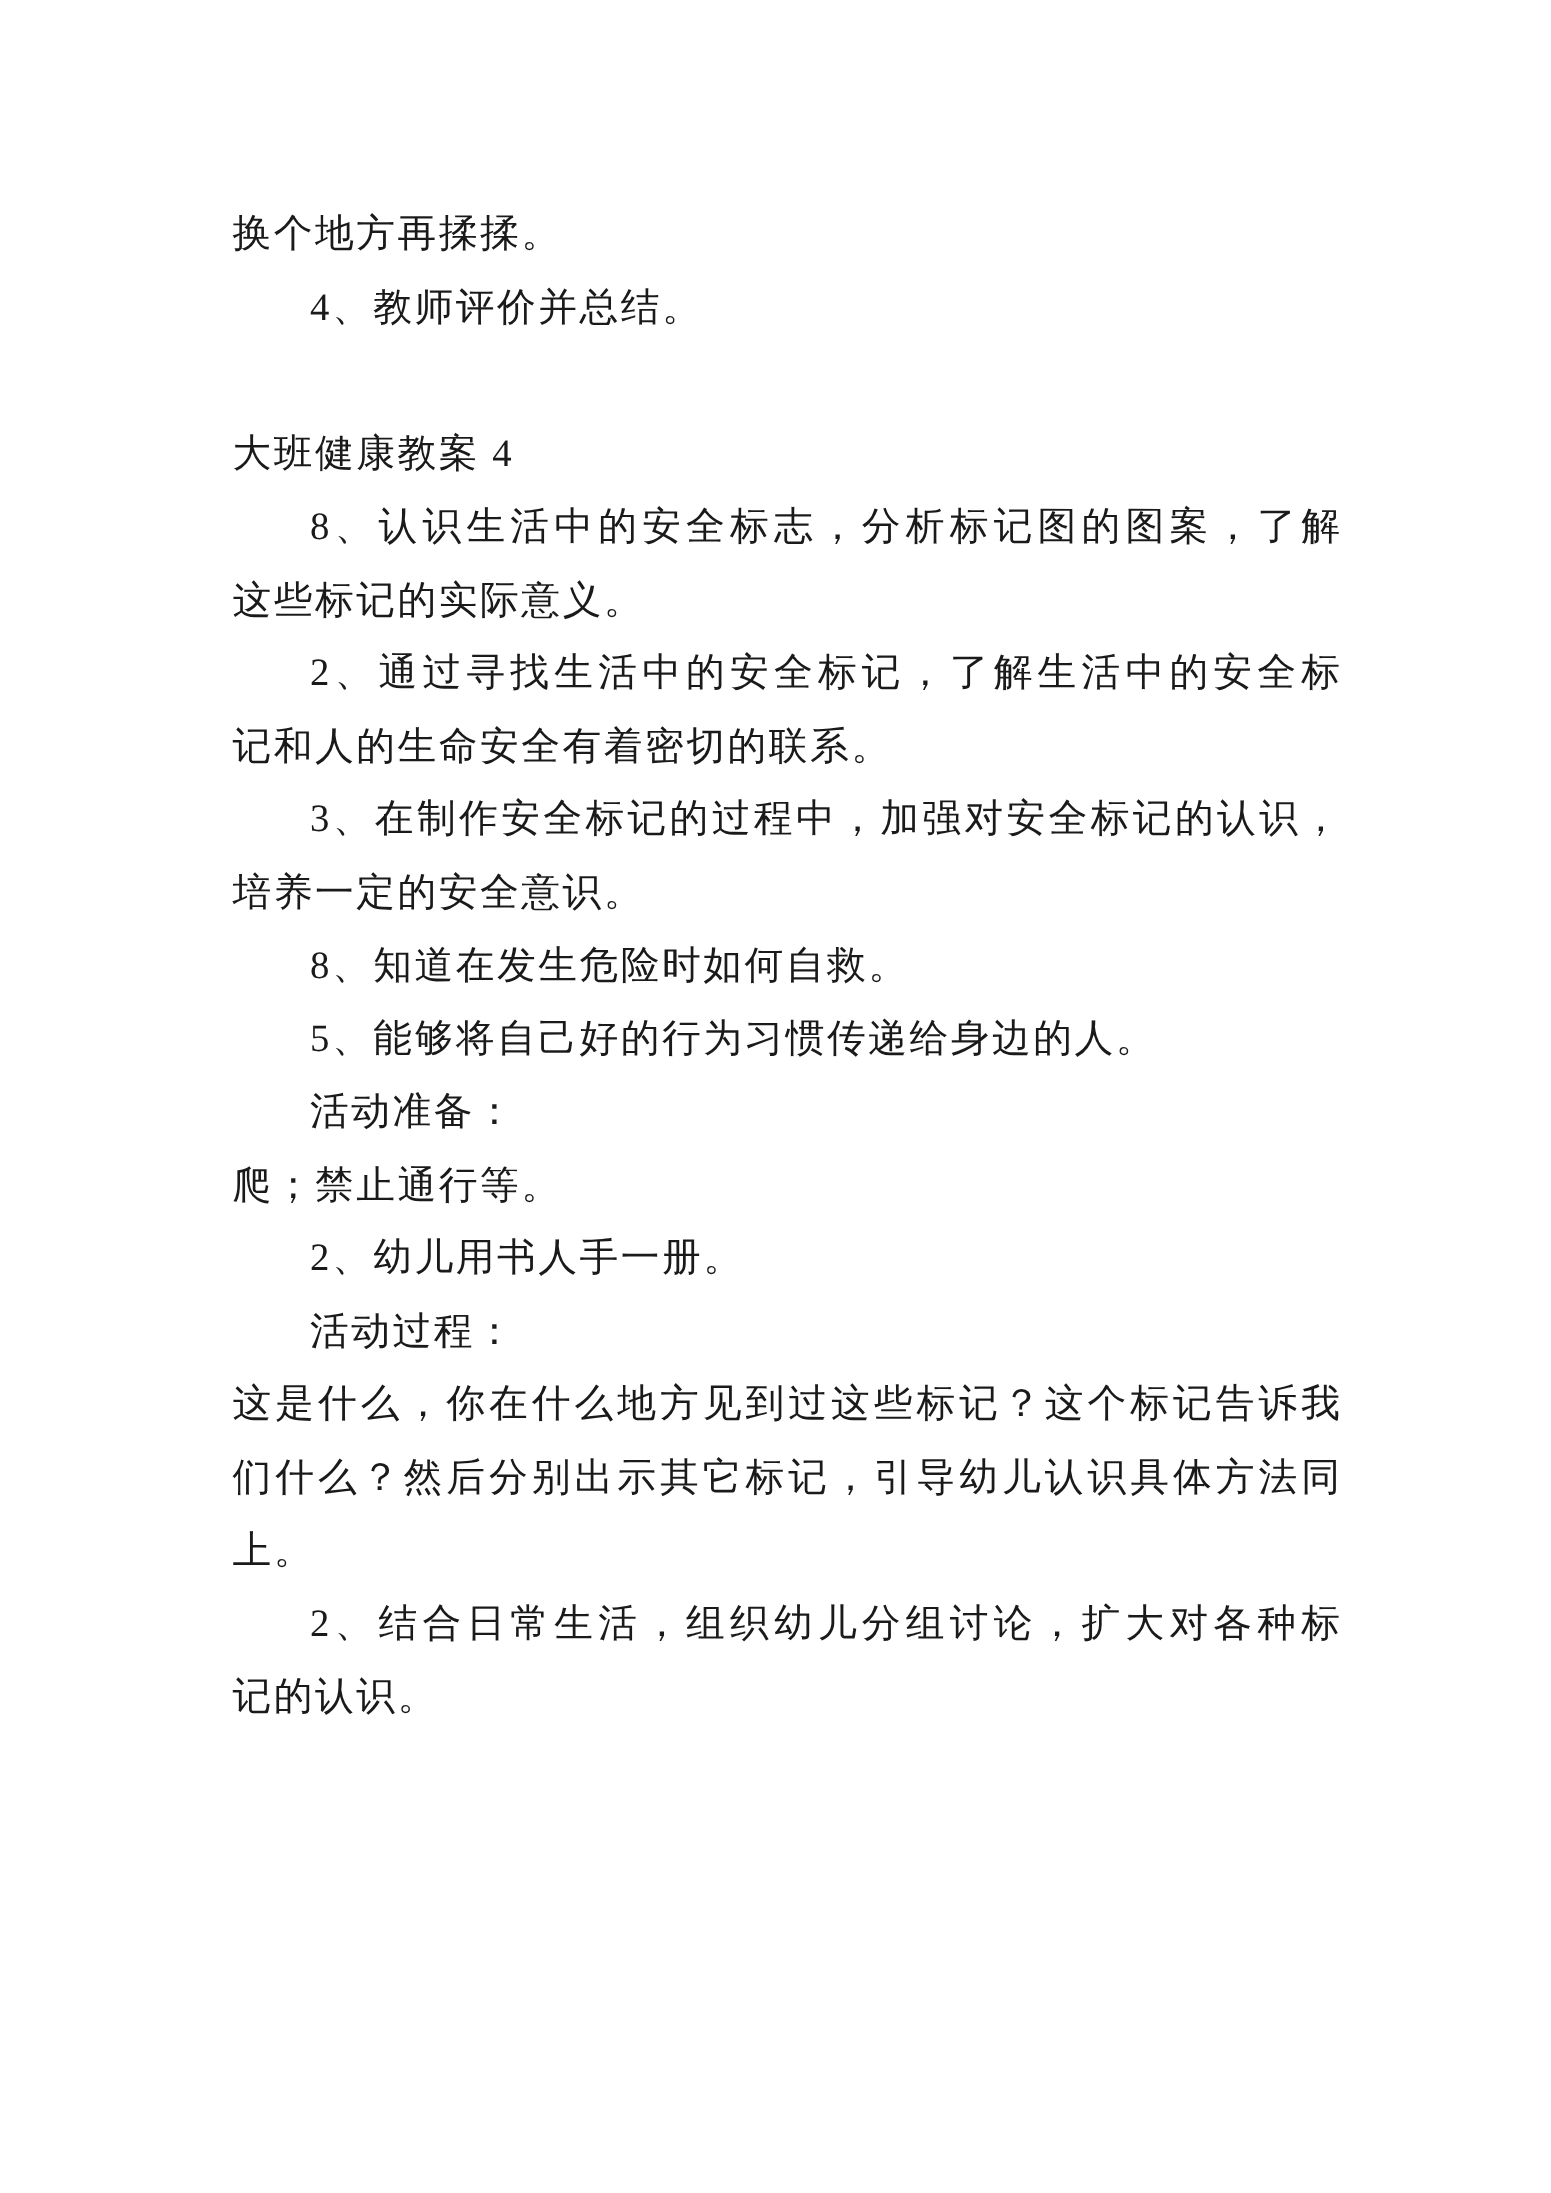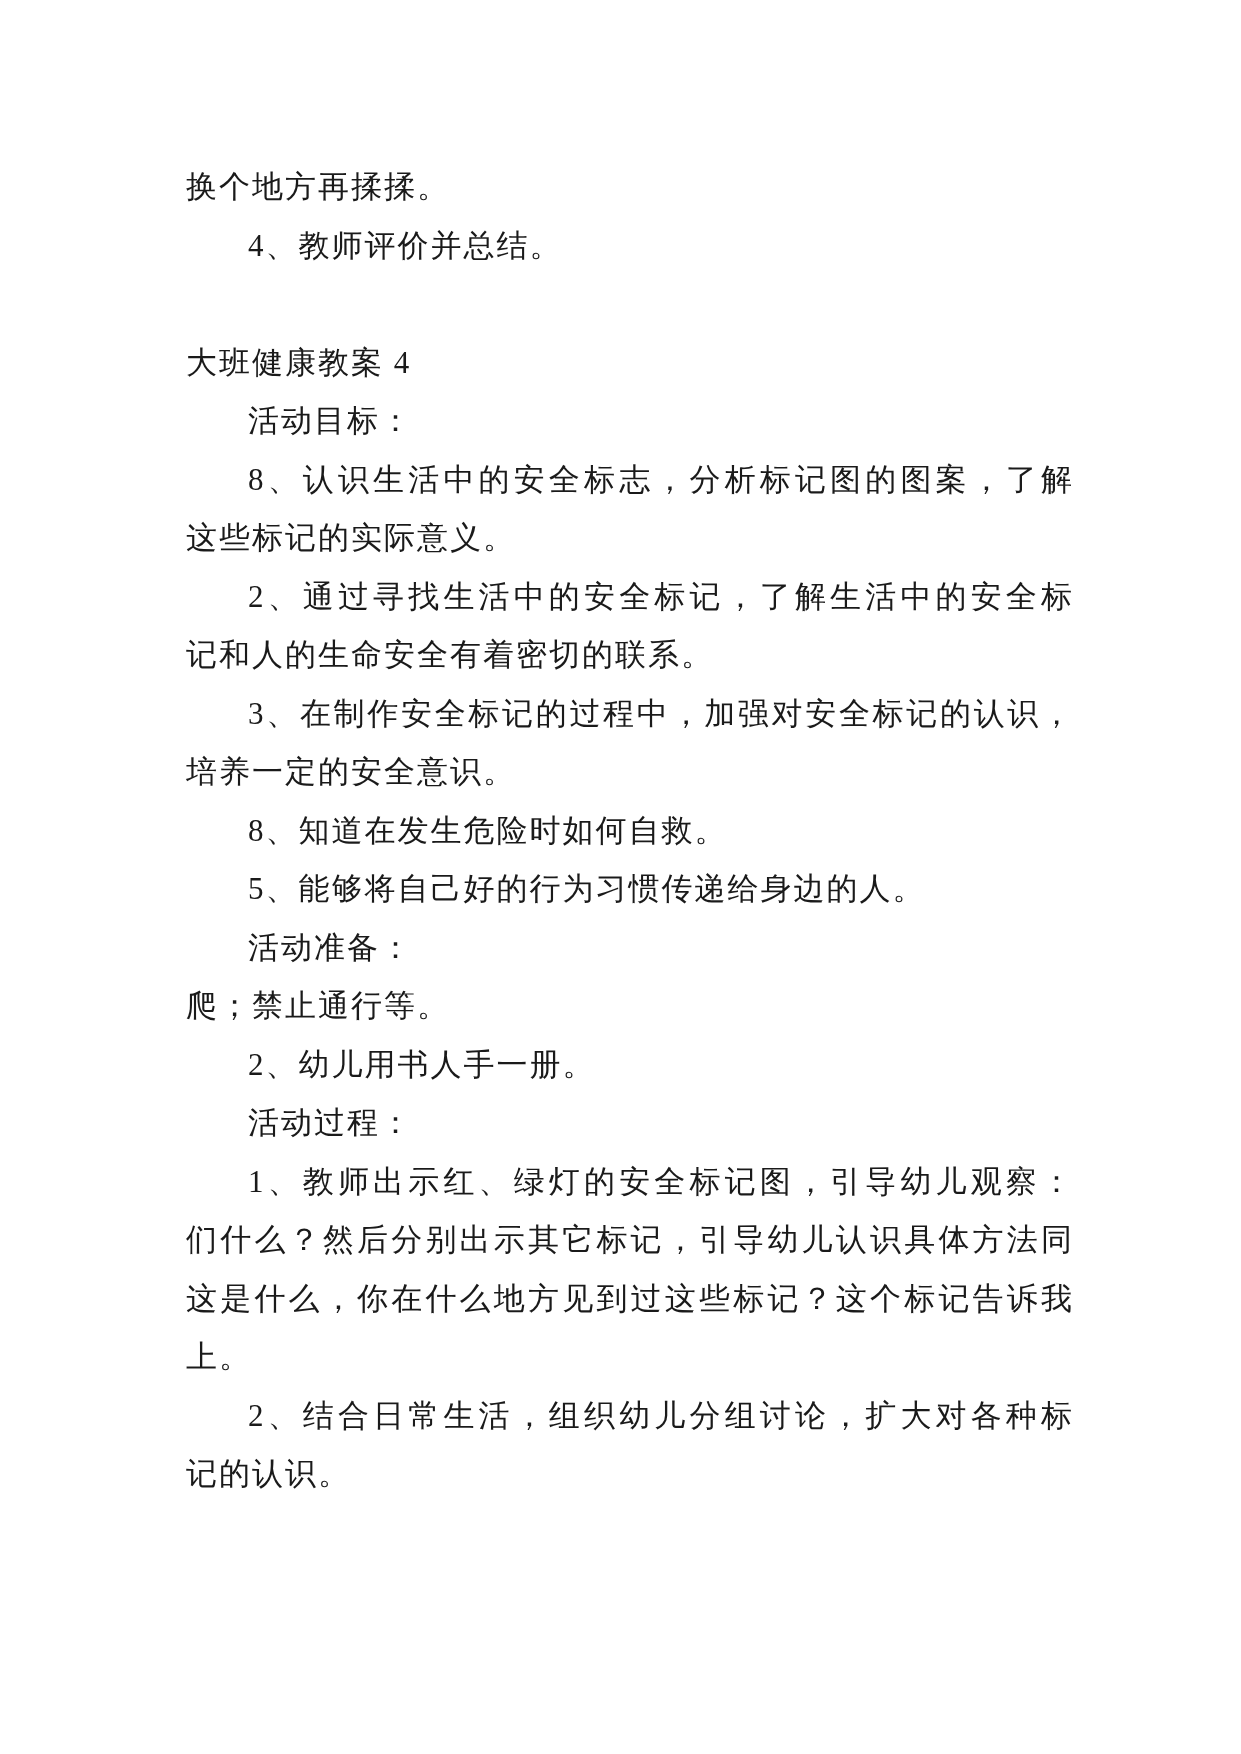--- a/index.html
+++ b/index.html
@@ -55,33 +55,31 @@
 </style>
 </head>
 <body style="background: rgb(255, 255, 255);">
 
 <div class="page">
   <div class="text-block" style="color: rgb(26, 26, 26);">
       <div class="line">换个地方再揉揉。</div>
       <div class="line indent">4、教师评价并总结。</div>
       <div class="line blank">&nbsp;</div>
       <div class="line">大班健康教案 4</div>
-      <div class="line indent">活动目标：</div>
       <div class="line indent justify">8、认识生活中的安全标志，分析标记图的图案，了解</div>
       <div class="line">这些标记的实际意义。</div>
       <div class="line indent justify">2、通过寻找生活中的安全标记，了解生活中的安全标</div>
       <div class="line">记和人的生命安全有着密切的联系。</div>
       <div class="line indent justify">3、在制作安全标记的过程中，加强对安全标记的认识，</div>
       <div class="line">培养一定的安全意识。</div>
       <div class="line indent">8、知道在发生危险时如何自救。</div>
       <div class="line indent">5、能够将自己好的行为习惯传递给身边的人。</div>
       <div class="line indent">活动准备：</div>
       <div class="line">爬；禁止通行等。</div>
       <div class="line indent">2、幼儿用书人手一册。</div>
       <div class="line indent">活动过程：</div>
-      <div class="line indent justify">1、教师出示红、绿灯的安全标记图，引导幼儿观察：</div>
+      <div class="line justify">这是什么，你在什么地方见到过这些标记？这个标记告诉我</div>
       <div class="line justify">们什么？然后分别出示其它标记，引导幼儿认识具体方法同</div>
-      <div class="line justify">这是什么，你在什么地方见到过这些标记？这个标记告诉我</div>
       <div class="line">上。</div>
       <div class="line indent justify">2、结合日常生活，组织幼儿分组讨论，扩大对各种标</div>
       <div class="line">记的认识。</div>
     </div>
 </div>
 
 </body></html>

